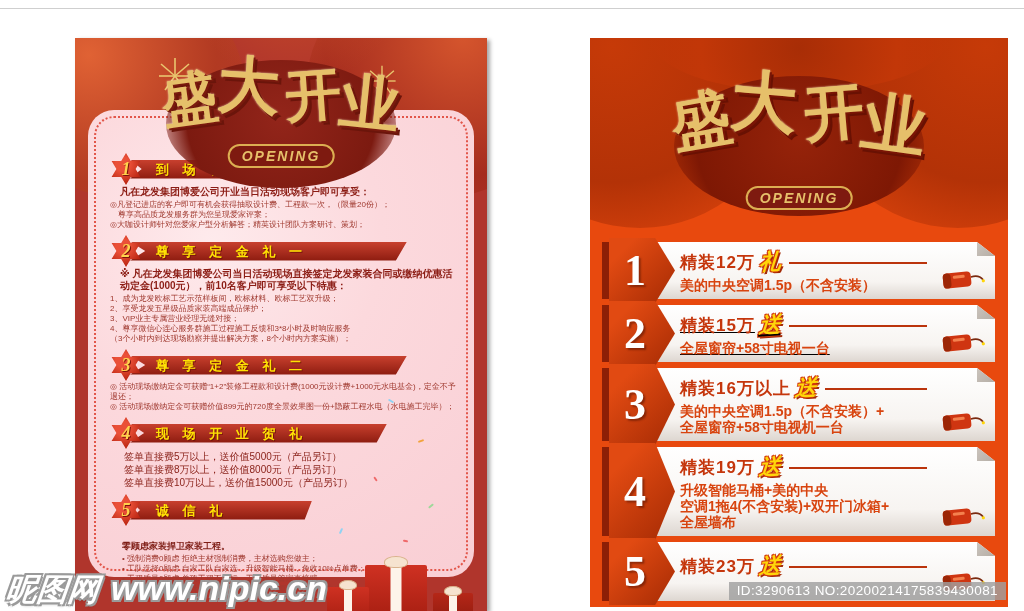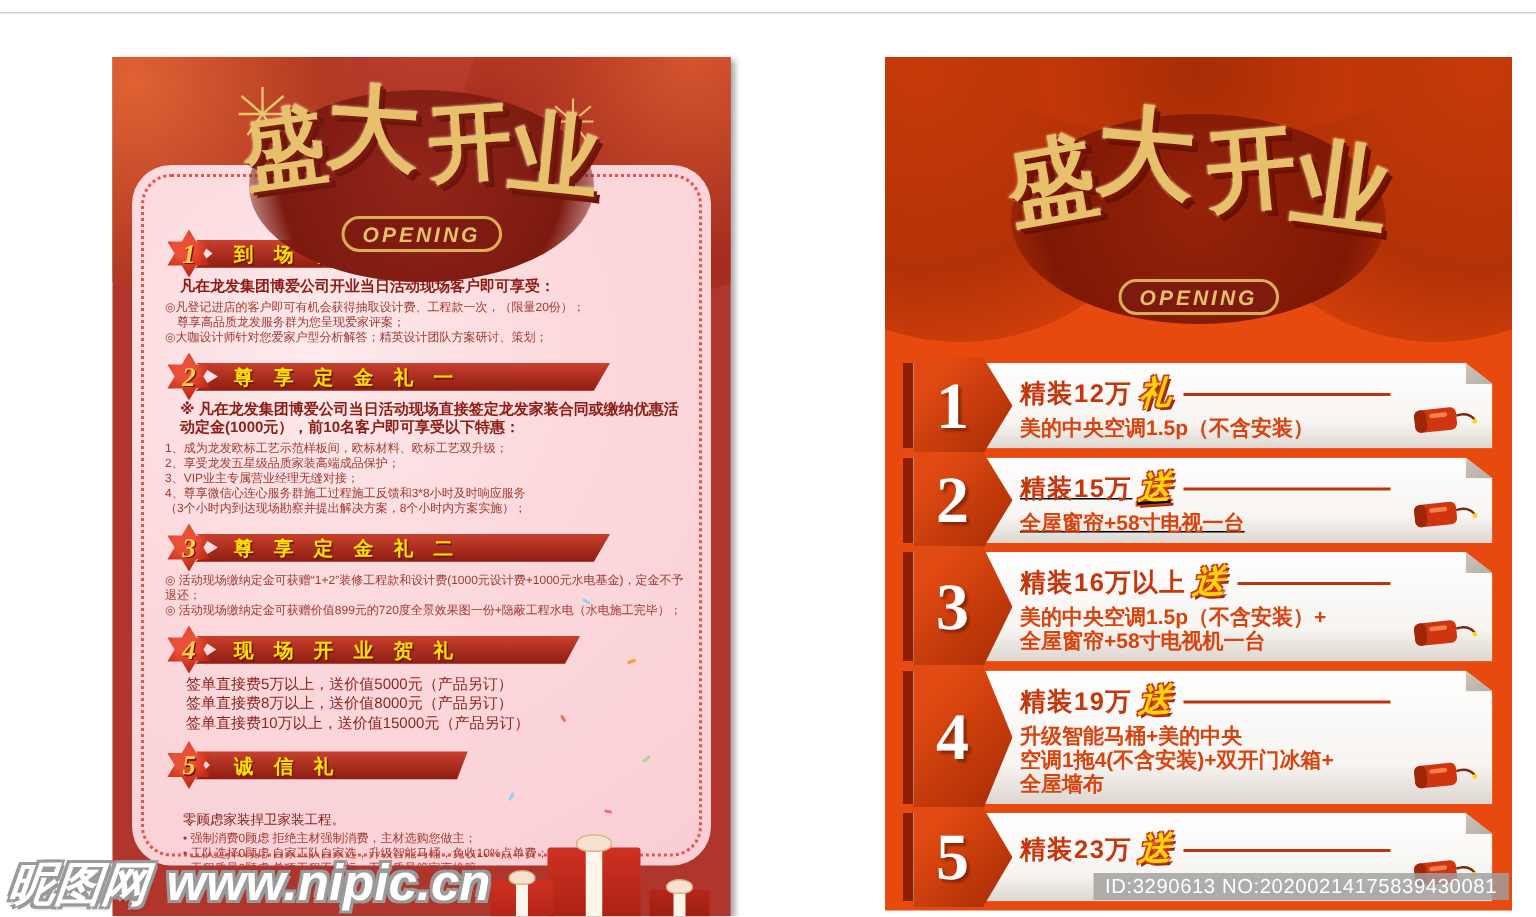--- a/index.html
+++ b/index.html
@@ -39,21 +39,21 @@
     clip-path:polygon(50% 0,65% 25%,95% 25%,80% 50%,95% 75%,65% 75%,50% 100%,35% 75%,5% 75%,20% 50%,5% 25%,35% 25%);
     display:flex;align-items:center;justify-content:center;}
   .star span{font-family:"Liberation Serif",serif;font-style:italic;font-weight:700;font-size:18px;color:#ffd34d;text-shadow:1px 1px 0 #7c130a;}
   .sec-bar{margin-left:-12px;height:19px;line-height:19px;background:linear-gradient(180deg,#c8402e,#8d1c10);
     clip-path:polygon(0 0,100% 0,96% 100%,0 100%,5.5% 50%);
     color:#ffe204;font-weight:700;font-size:13px;letter-spacing:5px;padding:0 16px 0 26px;text-shadow:1px 1px 0 #76140b;white-space:nowrap;}
   .w1{width:170px;} .w2{width:235px;} .w3{width:235px;} .w4{width:215px;} .w5{width:140px;}
   .sec-intro{color:#8c1d15;font-weight:700;font-size:10px;line-height:12px;margin:2px 0 2px 10px;}
   .sec-bullets div{color:#a03a30;font-size:8px;line-height:10px;}
   .sec .big-lines div{color:#8c241c;font-weight:400;font-size:10px;line-height:13px;margin-left:14px;}
-  .s5-intro{color:#7e1d15;font-weight:400;font-size:9px;margin:15px 0 1px 12px;}
+  .s5-intro{color:#7e1d15;font-weight:700;font-size:9px;margin:15px 0 1px 12px;}
   .s5 .sec-bullets div{margin-left:12px;}
 
   .confetti span{position:absolute;display:block;border-radius:1px;}
   .gift{position:absolute;z-index:3;}
   .gift .box{position:relative;background:linear-gradient(180deg,#cf3122,#a81f12);border-radius:2px;}
   .gift .ribbon{position:absolute;top:0;bottom:0;left:50%;transform:translateX(-50%);background:#fdf4ea;}
   .gift .bow{position:absolute;left:50%;transform:translateX(-50%);top:-9px;width:22px;height:10px;border-radius:50% 50% 40% 40%;background:#f6e3cf;border:1px solid #d9b28c;}
 
   
   .page-right{position:absolute;left:590px;top:38px;width:418px;height:569px;overflow:hidden;

